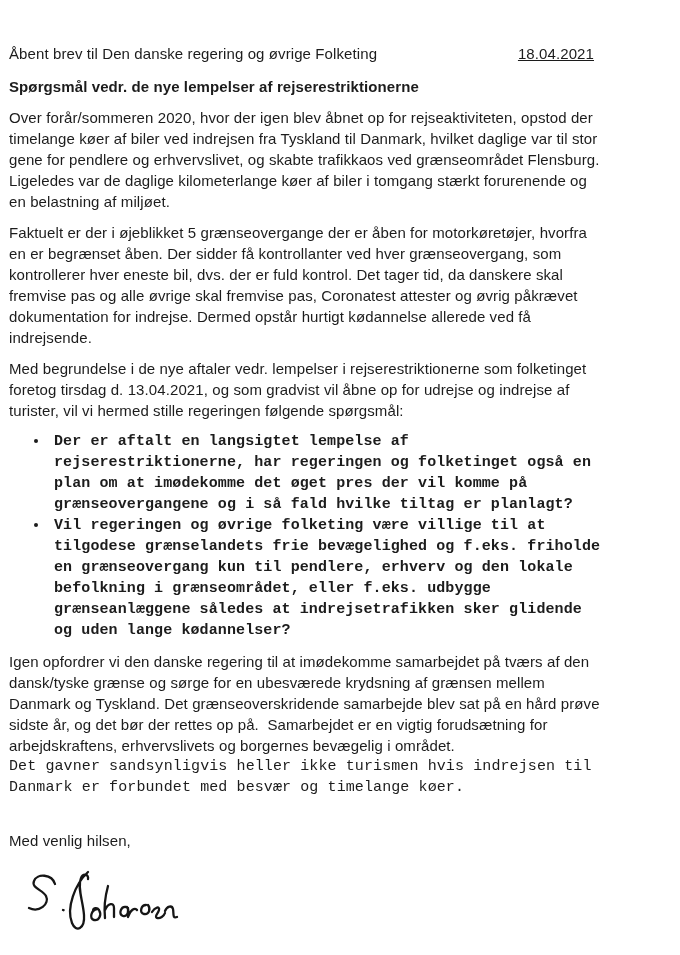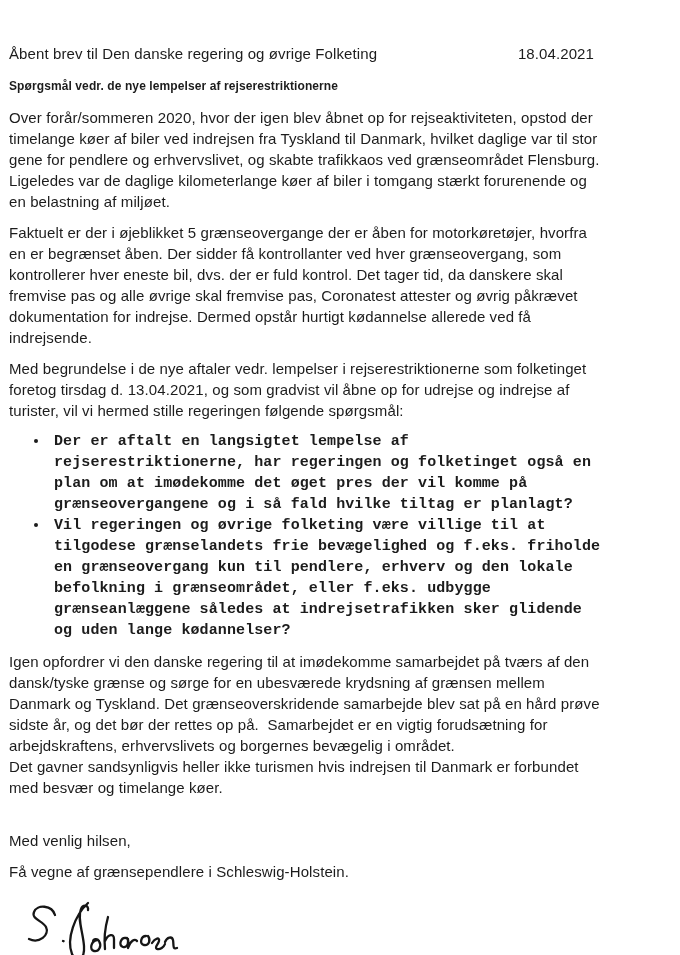--- a/index.html
+++ b/index.html
@@ -16,35 +16,35 @@
     color: #1c1c1c;
     letter-spacing: 0.1px;
     overflow: hidden;
     margin-top: 30px;
   }
   .headrow {
     display: flex;
     justify-content: space-between;
     align-items: baseline;
   }
-  .headrow .date { padding-right: 14px; }
+  .headrow .date { padding-right: 14px; text-decoration: underline; }
   .subject {
     font-weight: bold;
     margin: 12px 0 10px 0;
-    font-size: 12px;
+    font-size: 15px;
   }
   p { margin: 10px 0; }
   ul.questions {
     margin: 10px 0;
     padding-left: 40px;
     font-weight: bold;
   }
   ul.questions li { padding-left: 5px; margin: 0; font-family: Liberation Mono, monospace; }
   p.no-gap-bottom { margin-bottom: 0; }
-  p.no-gap-top { margin-top: 0; }
+  p.no-gap-top { margin-top: 0; font-family: Liberation Mono, monospace; }
   p.gap-top { margin-top: 32px; }
   .signature-block { margin: 14px 0 2px 12px; height: 74px; }
   .signature-block svg { display: block; }
   .sig-stroke {
     fill: none;
     stroke: #161616;
     stroke-width: 2.3;
     stroke-linecap: round;
     stroke-linejoin: round;
   }
@@ -76,21 +76,20 @@
   <ul class="questions">
     <li>Der er aftalt en langsigtet lempelse af rejserestriktionerne, har regeringen og folketinget også en plan om at imødekomme det øget pres der vil komme på grænseovergangene og i så fald hvilke tiltag er planlagt?</li>
     <li>Vil regeringen og øvrige folketing være villige til at tilgodese grænselandets frie bevægelighed og f.eks. friholde en grænseovergang kun til pendlere, erhverv og den lokale befolkning i grænseområdet, eller f.eks. udbygge grænseanlæggene således at indrejsetrafikken sker glidende og uden lange kødannelser?</li>
   </ul>
 
   <p class="no-gap-bottom">Igen opfordrer vi den danske regering til at imødekomme samarbejdet på tværs af den dansk/tyske grænse og sørge for en ubesværede krydsning af grænsen mellem Danmark og Tyskland. Det grænseoverskridende samarbejde blev sat på en hård prøve sidste år, og det bør der rettes op på.&nbsp; Samarbejdet er en vigtig forudsætning for arbejdskraftens, erhvervslivets og borgernes bevægelig i området.</p>
   <p class="no-gap-top">Det gavner sandsynligvis heller ikke turismen hvis indrejsen til Danmark er forbundet med besvær og timelange køer.</p>
 
   <p class="gap-top">Med venlig hilsen,</p>
 
-  <p>Få vegne af grænsependlere i Schleswig-Holstein.</p>
 
   <div class="signature-block">
     <svg width="160" height="74" viewBox="0 0 160 74">
 
       <path class="sig-stroke" d="M34 19 C31 9 16 8 13 16 C10 23 22 25 25 31 C29 39 18 48 8 43"></path>
 
       <path class="sig-stroke" d="M42 45 l0.6 0.2" stroke-width="3.6"></path>
 
       <path class="sig-stroke" d="M67 7 C54 19 45 43 51 58 C55 68 64 64 63 50 C62 36 56 22 60 13 C62 8 68 9 67 14"></path>
 

